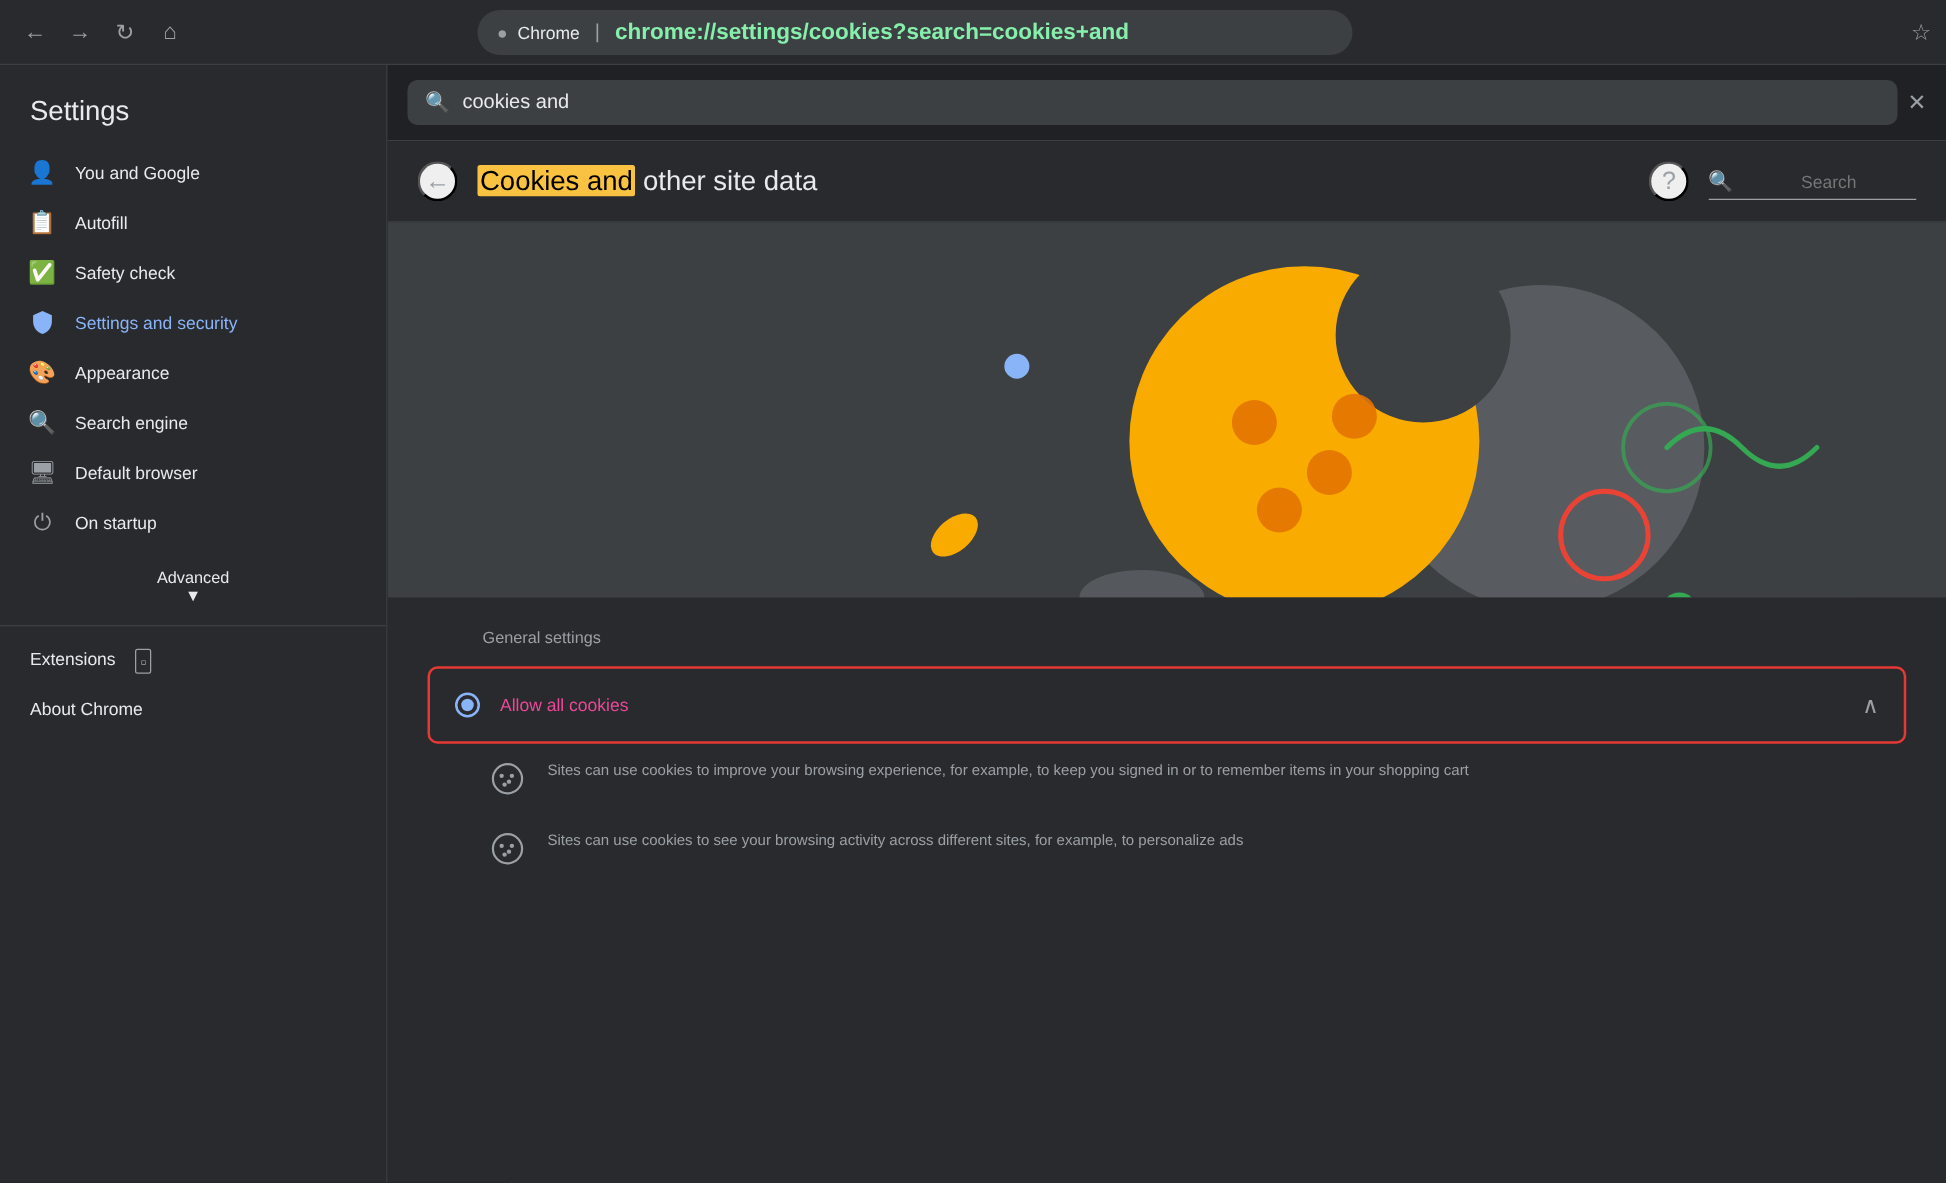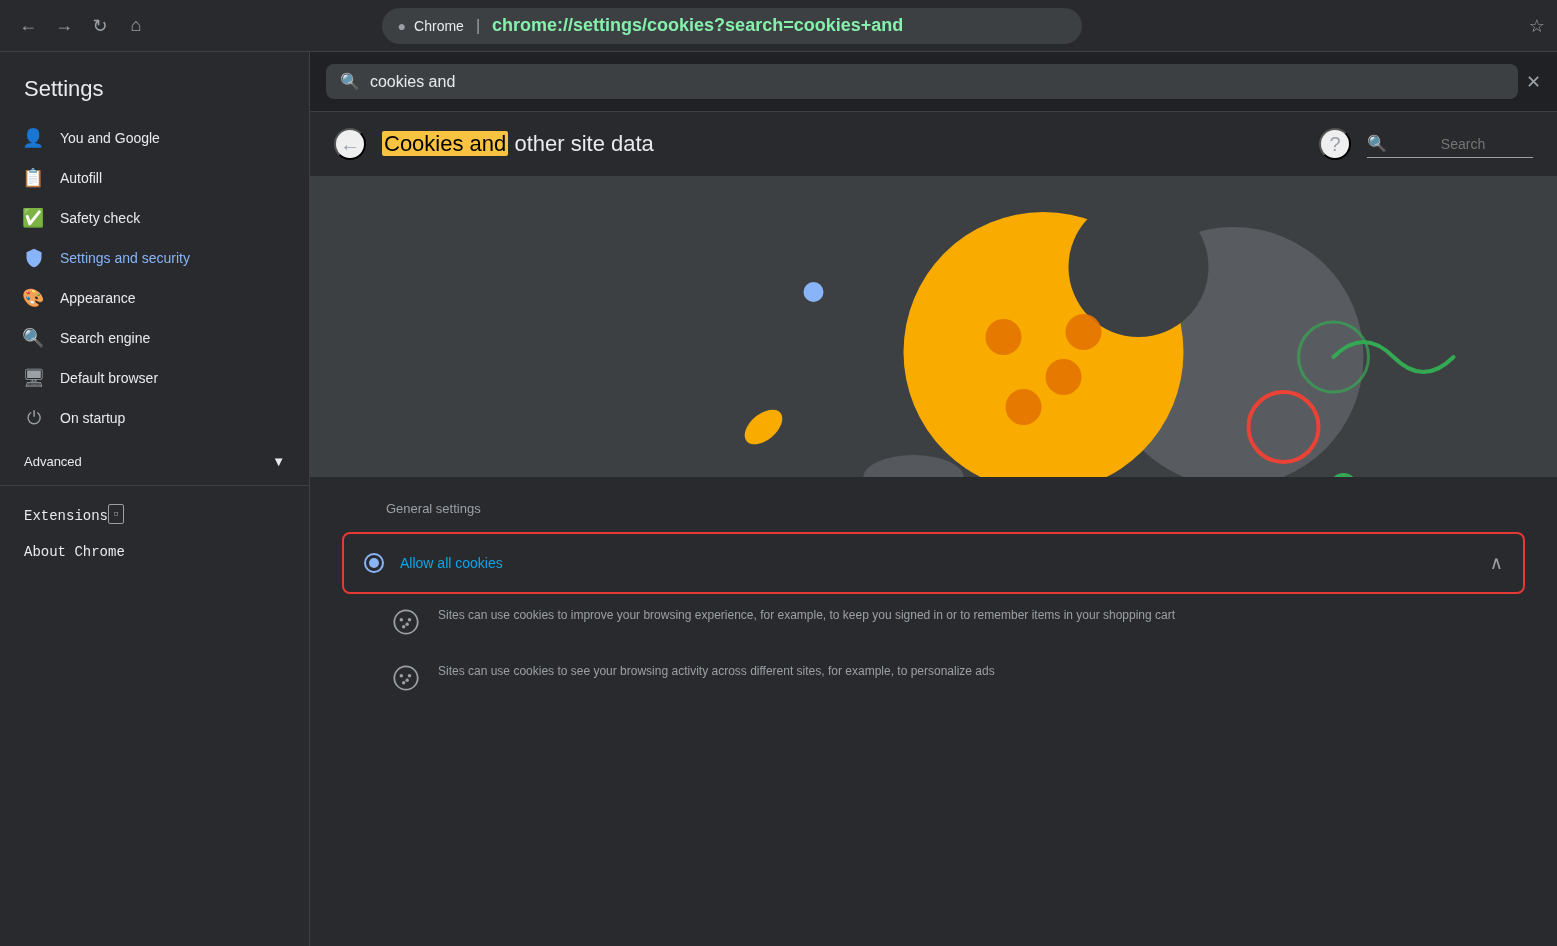--- a/index.html
+++ b/index.html
@@ -28,24 +28,24 @@
     .settings-search-inner { background: #3c4043; border-radius: 8px; display: flex; align-items: center; padding: 8px 14px; gap: 10px; flex: 1; }
     .settings-search-inner input { background: transparent; border: none; outline: none; color: #e8eaed; font-size: 16px; flex: 1; }
     .settings-search-clear { color: #9aa0a6; cursor: pointer; font-size: 18px; }
 
     .sidebar-nav-item { display: flex; align-items: center; padding: 10px 24px; cursor: pointer; gap: 16px; font-size: 14px; color: #e8eaed; border-radius: 0 24px 24px 0; margin-right: 8px; }
     .sidebar-nav-item.active { color: #8ab4f8; }
     .sidebar-nav-icon { width: 20px; height: 20px; color: #9aa0a6; display: flex; align-items: center; justify-content: center; font-size: 18px; flex-shrink: 0; }
     .sidebar-nav-item.active .sidebar-nav-icon { color: #8ab4f8; }
     .sidebar-nav-label { font-size: 14px; }
 
-    .sidebar-section-label { font-size: 13px; color: #e8eaed; padding: 16px 24px 8px; font-weight: 500; display: flex; align-items: center; justify-content: space-between; cursor: pointer; }
+    .sidebar-section-label { font-size: 13px; color: #e8eaed; padding: 16px 24px 8px; font-weight: 500; display: flex; align-items: center; justify-content: space-between; cursor: pointer; flex-direction: column; }
     .sidebar-divider { border: none; border-top: 1px solid #3c4043; margin: 8px 0; }
 
-    .sidebar-ext-item { display: flex; align-items: flex-end; padding: 10px 24px; cursor: pointer; font-size: 14px; color: #e8eaed; font-family: Liberation Mono, monospace; }
+    .sidebar-ext-item { display: flex; align-items: flex-start; padding: 10px 24px; cursor: pointer; gap: 16px; font-size: 14px; color: #e8eaed; }
     .ext-icon { font-size: 14px; border: 1px solid #9aa0a6; padding: 1px 3px; border-radius: 2px; color: #9aa0a6; }
 
     
     .content-area { flex: 1; background: #292a2d; overflow-y: auto; display: flex; flex-direction: column; }
 
     
     .content-header { display: flex; align-items: center; padding: 16px 24px; gap: 16px; background: #292a2d; border-bottom: 1px solid #3c4043; flex-shrink: 0; }
     .back-btn { color: #9aa0a6; font-size: 20px; cursor: pointer; width: 32px; height: 32px; display: flex; align-items: center; justify-content: center; border-radius: 50%; }
     .page-title { font-size: 22px; color: #e8eaed; font-weight: 400; flex: 1; }
     .page-title .highlight { background: #f9c241; color: #000; border-radius: 2px; padding: 0 2px; }
@@ -60,21 +60,21 @@
     
     .settings-content { padding: 24px 32px; flex: 1; }
     .general-settings-label { font-size: 13px; color: #9aa0a6; margin-bottom: 16px; text-transform: none; margin-left: 44px; }
 
     
     .radio-option-container { border: 2px solid #e53935; border-radius: 8px; padding: 4px 0; margin-bottom: 0; }
     .radio-option { display: flex; align-items: center; padding: 14px 20px; cursor: pointer; gap: 16px; border-radius: 6px; }
     .radio-circle { width: 20px; height: 20px; border-radius: 50%; border: 2px solid #8ab4f8; display: flex; align-items: center; justify-content: center; flex-shrink: 0; }
     .radio-circle.selected { border-color: #8ab4f8; background: transparent; }
     .radio-circle.selected::after { content: ''; width: 10px; height: 10px; border-radius: 50%; background: #8ab4f8; }
-    .radio-label { font-size: 14px; color: #0ea5e9; }
+    .radio-label { font-size: 14px; color: #ec4899; }
 
     
     .expand-btn { margin-left: auto; color: #9aa0a6; font-size: 18px; cursor: pointer; }
 
     
     .sub-item { display: flex; align-items: flex-start; padding: 12px 20px 12px 48px; gap: 16px; }
     .cookie-icon { width: 32px; height: 32px; color: #9aa0a6; display: flex; align-items: center; justify-content: center; font-size: 24px; flex-shrink: 0; }
     .sub-item-text { font-size: 12px; color: #9aa0a6; line-height: 1.5; }
 
     

